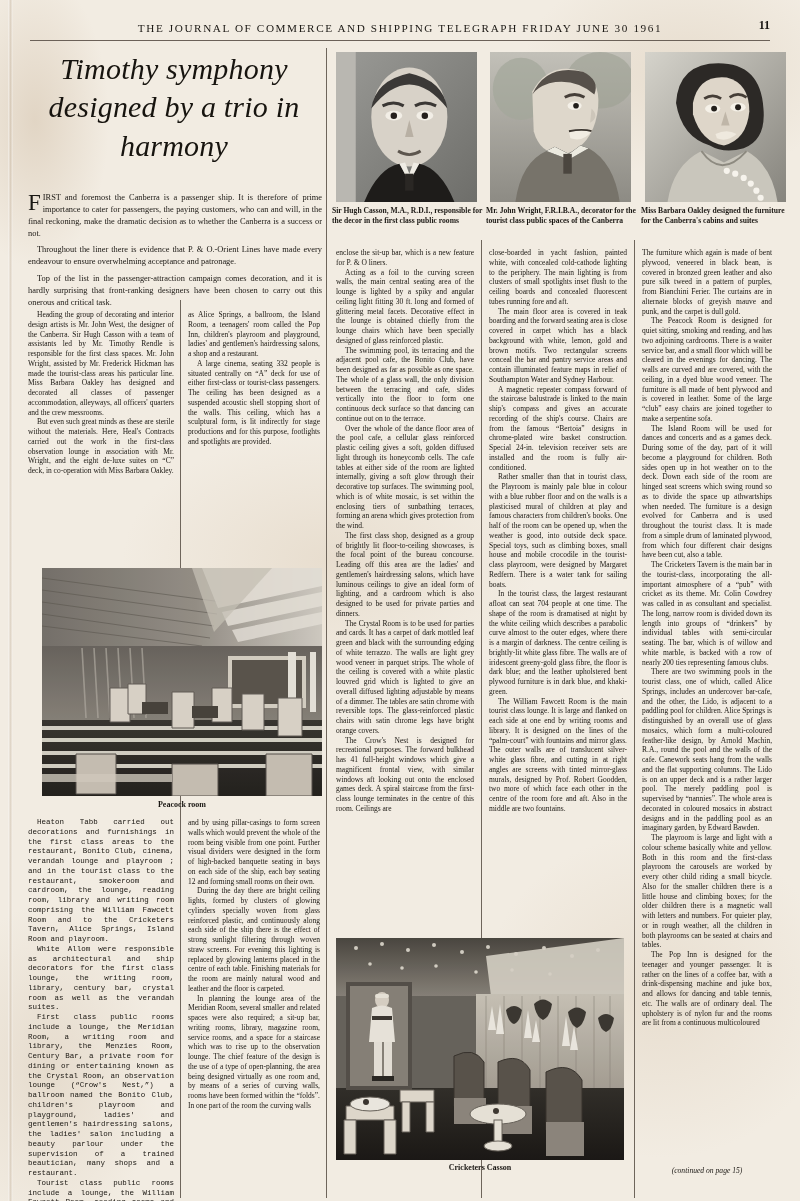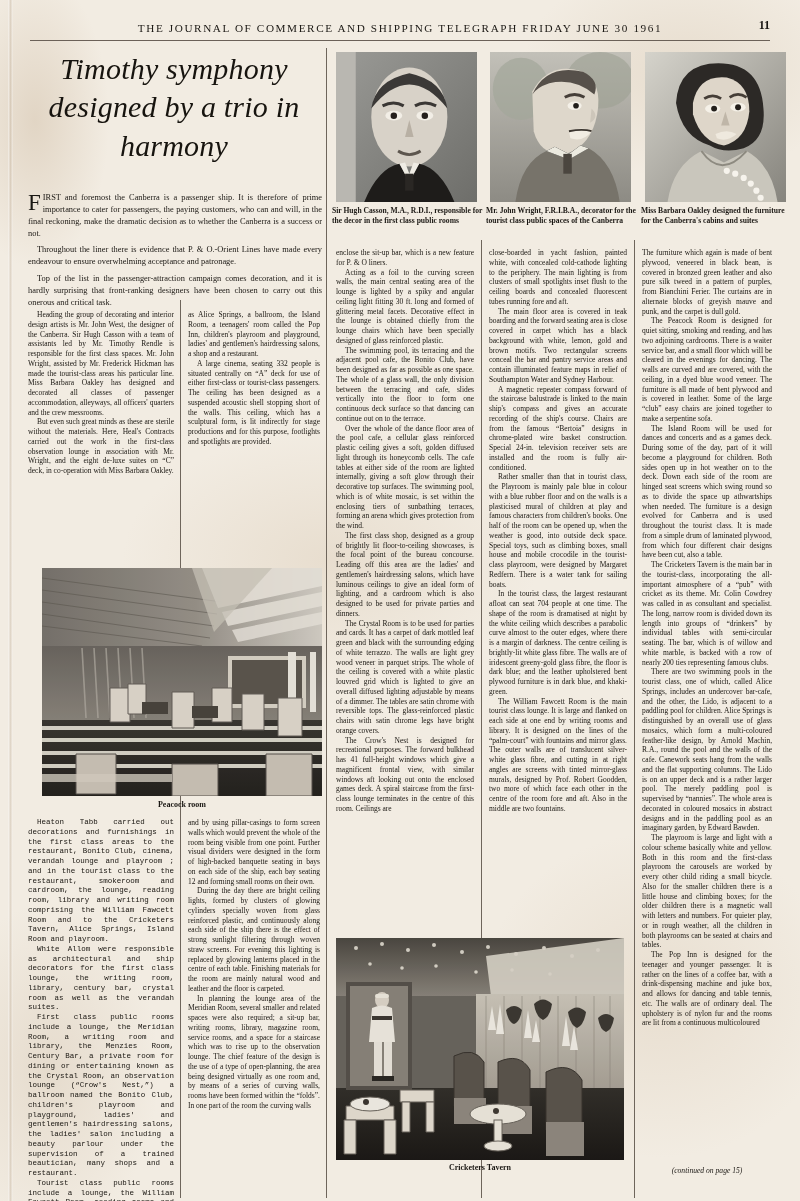--- a/index.html
+++ b/index.html
@@ -417,21 +417,21 @@
         <path d="M48 182 h12 v34 h-12Z"></path>
         <path d="M64 152 h34 v12 h-34Z"></path>
         <path d="M66 164 h8 v30 h-8Z"></path>
         <path d="M90 164 h8 v30 h-8Z"></path>
       </g>
       <ellipse cx="34" cy="166" rx="20" ry="7" fill="#f3efe6" stroke="#6a645c"></ellipse>
       <circle cx="30" cy="164" r="3" fill="#3c3731"></circle>
       <rect x="0" y="0" width="288" height="222" fill="#000" opacity=".04"></rect>
     </svg>
   </div>
-  <div class="photo-cap" style="left:336px;top:1163px;width:288px;">Cricketers Tavern</div>
+  <div class="photo-cap" style="left:336px;top:1163px;width:288px;">Cricketers Casson</div>
 
   <div class="col" style="left:489px;top:248px;width:138px;">
     <p class="noind">close-boarded in yacht fashion, painted white, with concealed cold-cathode lighting to the periphery. The main lighting is from clusters of small spotlights inset flush to the ceiling boards and concealed fluorescent tubes running fore and aft.</p>
     <p>The main floor area is covered in teak boarding and the forward seating area is close covered in carpet which has a black background with white, lemon, gold and brown motifs. Two rectangular screens conceal the bar and pantry service areas and contain illuminated feature maps in relief of Southampton Water and Sydney Harbour.</p>
     <p>A magnetic repeater compass forward of the staircase balustrade is linked to the main ship's compass and gives an accurate recording of the ship's course. Chairs are from the famous “Bertoia” designs in chrome-plated wire basket construction. Special 24-in. television receiver sets are installed and the room is fully air-conditioned.</p>
     <p>Rather smaller than that in tourist class, the Playroom is mainly pale blue in colour with a blue rubber floor and on the walls is a plasticised mural of children at play and famous characters from children's books. One half of the room can be opened up, when the weather is good, into outside deck space. Special toys, such as climbing boxes, small house and mobile crocodile in the tourist-class playroom, were designed by Margaret Redfern. There is a water tank for sailing boats.</p>
     <p>In the tourist class, the largest restaurant afloat can seat 704 people at one time. The shape of the room is dramatised at night by the white ceiling which describes a parabolic curve almost to the outer edges, where there is a margin of darkness. The centre ceiling is brightly-lit white glass fibre. The walls are of iridescent greeny-gold glass fibre, the floor is dark blue; and the leather upholstered bent plywood furniture is in dark blue, and khaki-green.</p>
     <p>The William Fawcett Room is the main tourist class lounge. It is large and flanked on each side at one end by writing rooms and library. It is designed on the lines of the “palm-court” with fountains and mirror glass. The outer walls are of translucent silver-white glass fibre, and cutting in at right angles are screens with tinted mirror-glass murals, designed by Prof. Robert Goodden, two more of which face each other in the centre of the room fore and aft. Also in the middle are two fountains.</p>
   </div>
 

